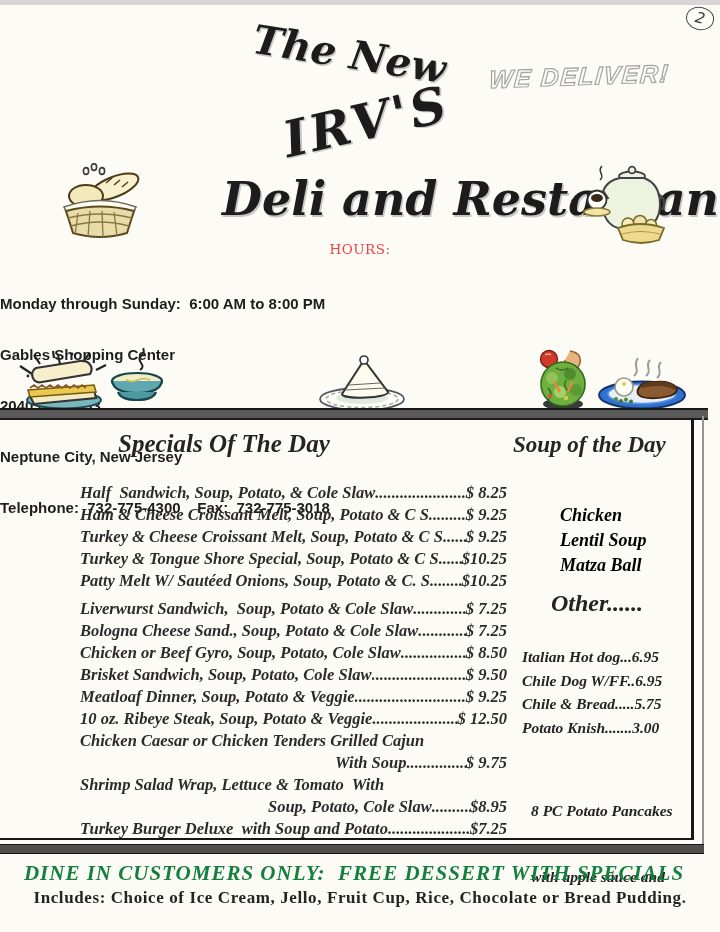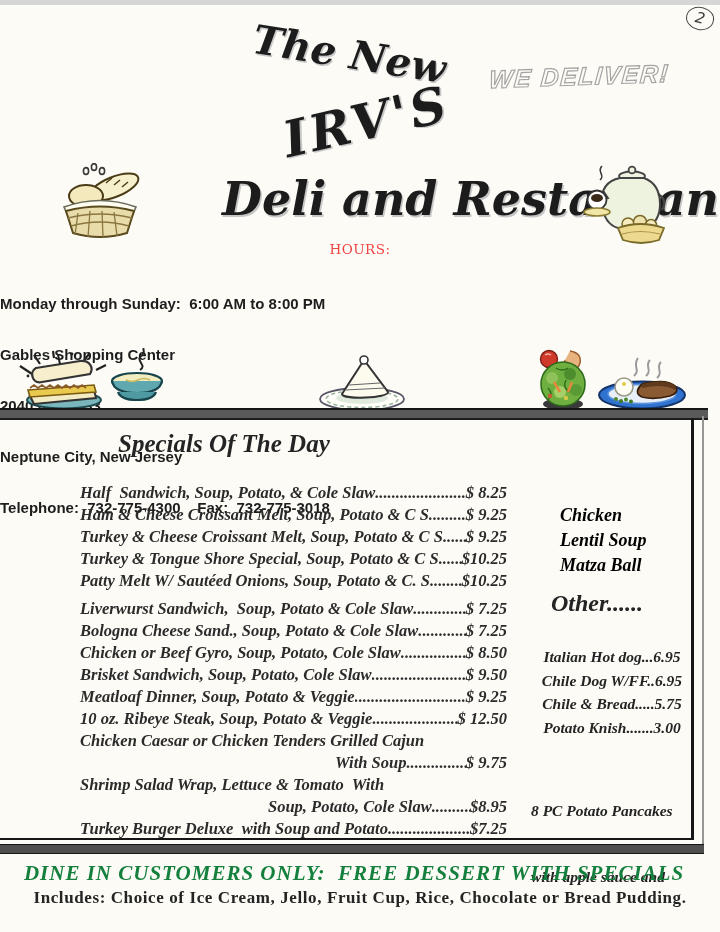--- a/index.html
+++ b/index.html
@@ -36,21 +36,21 @@
                  font-weight:bold;font-style:italic;color:#2b2b2b;}
   .menu-item{line-height:22px;margin-left:47px;}
   .gap-before{margin-top:6px;}
   .price-row{display:flex;align-items:baseline;}
   .mi-label,.mi-price,.pre-line{white-space:pre;}
   .dotfill{flex:1 1 0;overflow:hidden;white-space:nowrap;min-width:4px;}
   .dotfill::after{content:"....................................................................................................";}
   .soup-varieties{position:absolute;left:560px;top:503px;font-size:18px;font-weight:bold;font-style:italic;
                   line-height:25px;color:#000000;white-space:pre;}
   .other-h{position:absolute;left:551px;top:590px;font-size:24px;font-weight:bold;font-style:italic;color:#242424;white-space:pre;}
-  .other-items{position:absolute;left:522px;top:645px;width:180px;text-align:center;font-size:15.5px;
+  .other-items{position:absolute;left:522px;top:645px;width:180px;text-align:left;font-size:15.5px;
                font-weight:bold;font-style:italic;line-height:23.5px;color:#242424;white-space:pre;}
   .pancakes{position:absolute;left:531px;top:756px;font-size:15.5px;font-weight:bold;font-style:italic;
             line-height:22px;color:#242424;white-space:pre;}
   .rule-thin{position:absolute;left:0;top:838px;width:693px;border-top:2px solid #161616;}
   .div-bottom{position:absolute;left:0;top:844px;width:704px;height:8px;background:#4f4f4f;
               border-top:1px solid #161616;border-bottom:1px solid #161616;}
   .footer1{position:absolute;left:0;right:12px;top:861px;text-align:center;font-size:21px;font-weight:bold;
            font-style:italic;letter-spacing:1px;color:#15803d;white-space:pre;}
   .footer2{position:absolute;left:0;right:0;top:888px;text-align:center;font-size:17px;font-weight:bold;
            letter-spacing:.6px;color:#242424;white-space:pre;}
@@ -176,20 +176,21 @@
       <circle cx="30" cy="45.5" r="2" fill="#4e8c2e"></circle>
         <circle cx="35" cy="47.5" r="2" fill="#417a24"></circle>
     </svg>
   </span>
 
   <div class="div-top"></div>
   <div class="v-inner"></div>
   <div class="v-outer"></div>
 
   <div class="h1-specials">Specials Of The Day</div>
+  <div class="h1-soup">Soup of the Day</div>
 
   <div class="specials-list">
       <div class="menu-item">
         <div class="price-row">
           <span class="mi-label">Half  Sandwich, Soup, Potato, &amp; Cole Slaw</span>
           <span class="dotfill"></span>
           <span class="mi-price">$ 8.25</span>
         </div>
       </div>
       <div class="menu-item">

